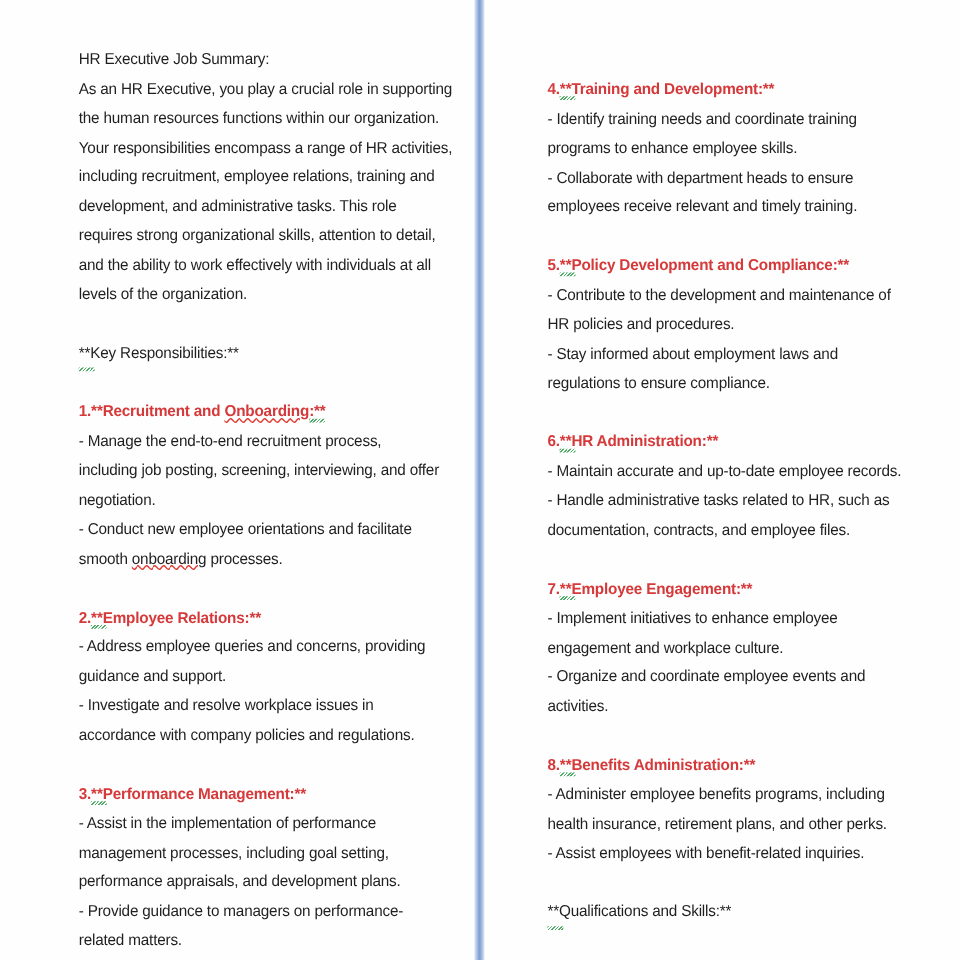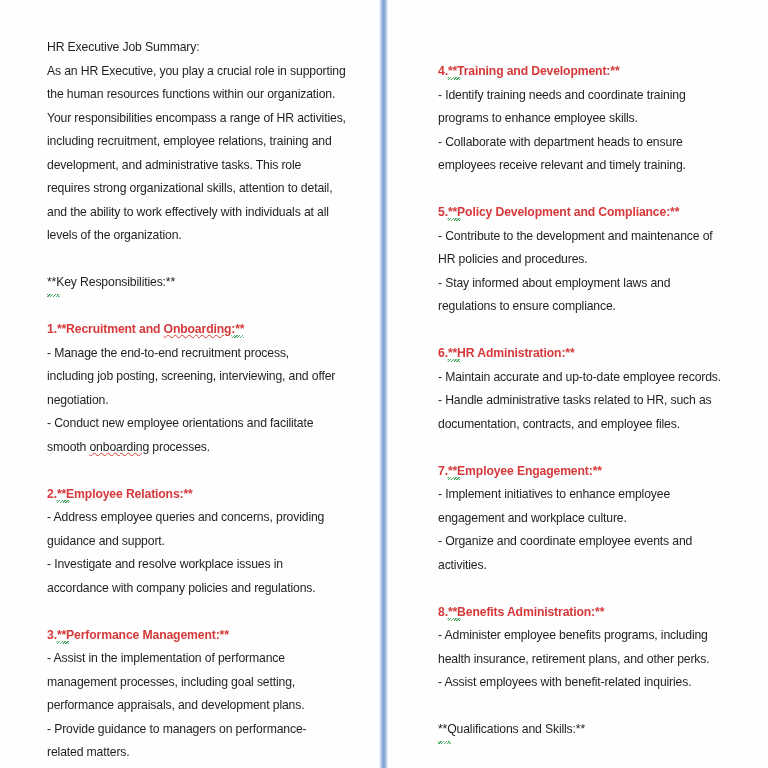--- a/index.html
+++ b/index.html
@@ -39,21 +39,21 @@
   }
 
   
   .column {
     position: absolute;
     top: 0;
     height: 768px;
     box-sizing: border-box;
   }
   .col-left {
-    left: 0;
+    left: 16px;
     width: 379px;
     padding: 36px 36px 0 47px;
   }
   .col-right {
     left: 388px;
     width: 328px;
     padding: 60px 28px 0 50px;
   }
 
   

